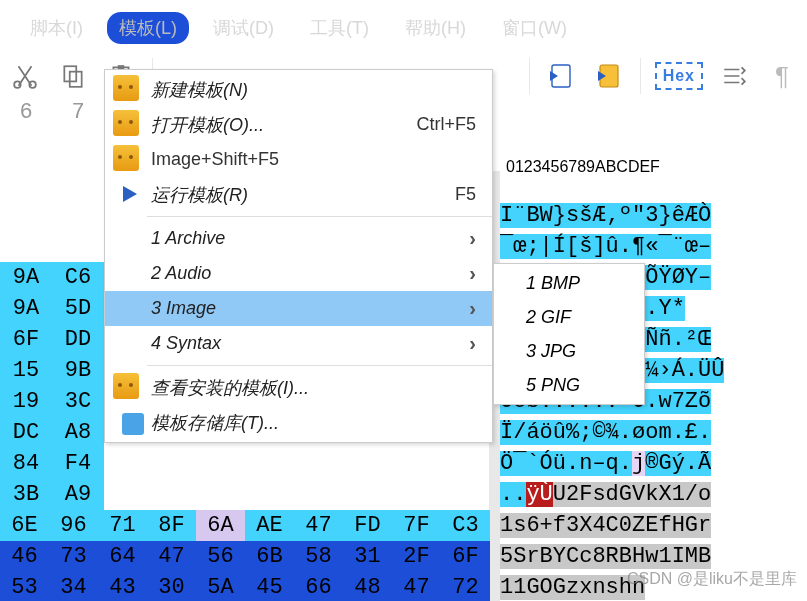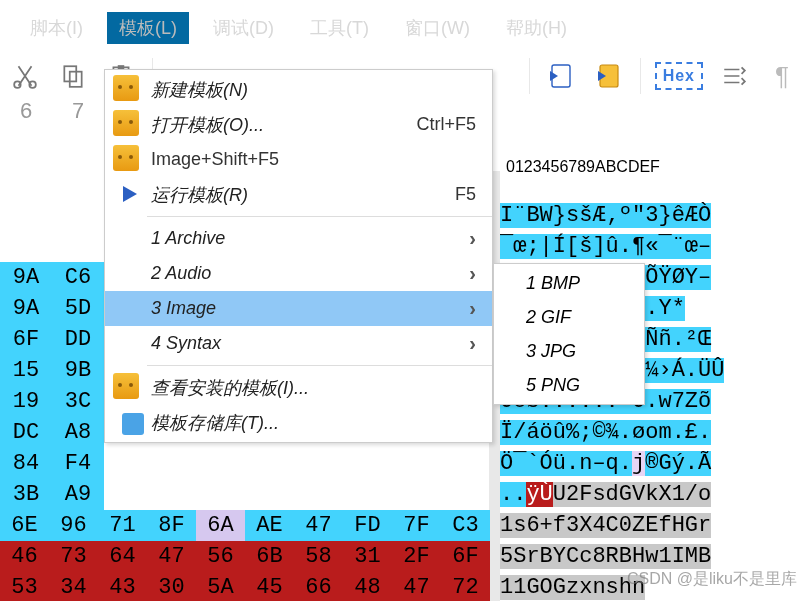--- a/index.html
+++ b/index.html
@@ -12,21 +12,21 @@
     overflow: hidden;
     position: relative;
   }
   .menubar {
     display: flex; gap: 12px;
     padding: 12px 18px;
     color: #d8d8d8;
     font-size: 18px;
   }
   .menubar .item { padding: 4px 12px; }
-  .menubar .item.active { color: #bbb; background: #0369a1; }
+  .menubar .item.active { color: #bbb; background: #1d4ed8; border-radius: 14px; }
 
   .toolbar {
     display: flex; align-items: center;
     padding: 2px 8px 6px 8px;
     gap: 14px;
   }
   .hex-header-row {
     display: flex;
     font-family: "Consolas","Courier New",monospace;
     font-size: 22px;
@@ -52,21 +52,21 @@
   .hex-bytes {
     display: flex; flex-direction: column;
   }
   .hex-row { display: flex; }
   .byte {
     width: 52px;
     text-align: center;
     background: #43d3fd;
     color: #000;
   }
-  .byte.gray { background: #b91c1c; }
+  .byte.gray { background: #1d4ed8; }
   .byte.hl  { background: #d6c8ef; }
 
   .ascii-area {
     position: absolute;
     left: 500px; top: 200px;
     width: 310px;
     font-family: "Consolas","Courier New",monospace;
     font-size: 22px;
     line-height: 31px;
     color: #000;
@@ -172,22 +172,22 @@
   }
 </style>
 </head>
 <body>
 
 <div class="menubar">
   <div class="item">脚本(I)</div>
   <div class="item active">模板(L)</div>
   <div class="item">调试(D)</div>
   <div class="item">工具(T)</div>
+  <div class="item">帮助(H)</div>
   <div class="item">窗口(W)</div>
-  <div class="item">帮助(H)</div>
 </div>
 
 <div class="toolbar">
   <div class="tb-btn">
       <svg width="26" height="26" viewBox="0 0 24 24">
         <path fill="none" stroke="#777" stroke-width="1.6" d="M6 3l12 18M18 3L6 21"></path>
         <circle cx="5" cy="20" r="3" fill="none" stroke="#777" stroke-width="1.6"></circle>
         <circle cx="19" cy="20" r="3" fill="none" stroke="#777" stroke-width="1.6"></circle>
       </svg>
     </div>

